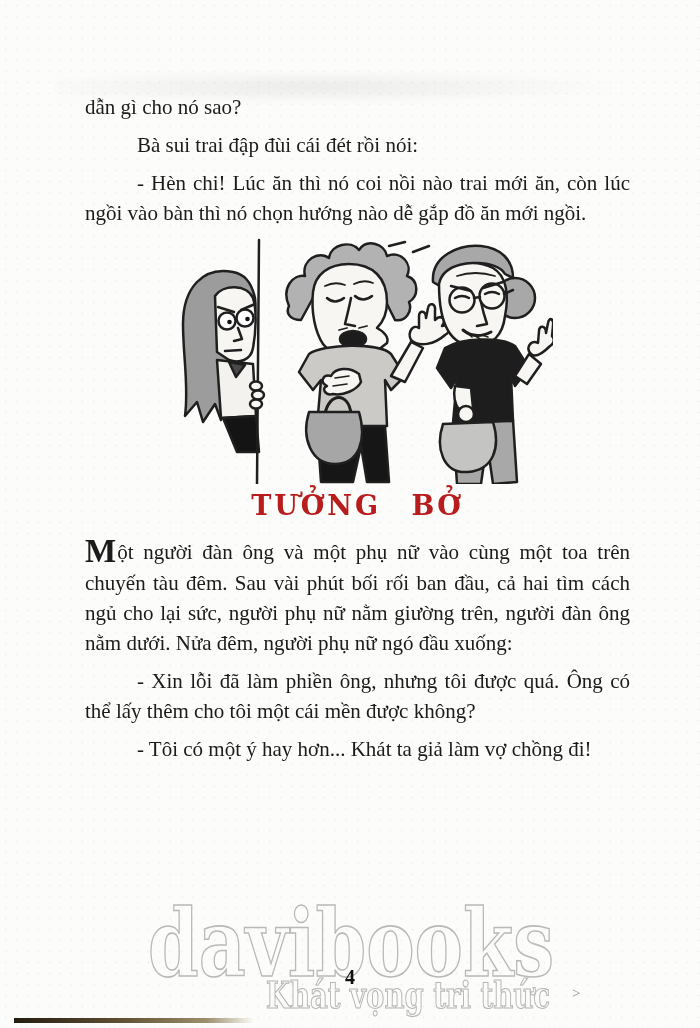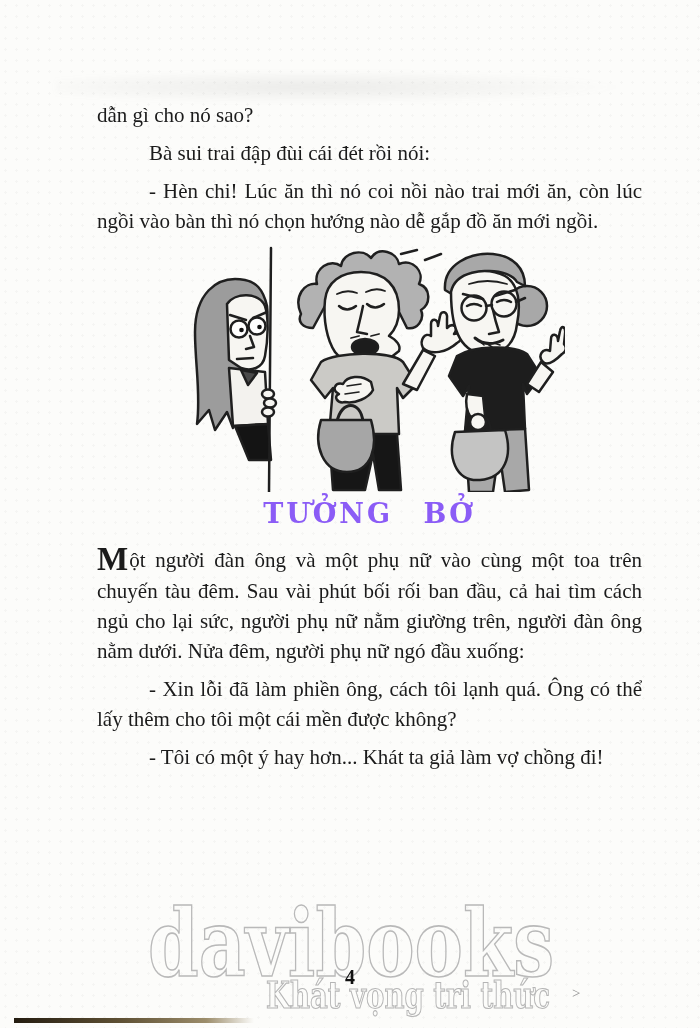--- a/index.html
+++ b/index.html
@@ -16,41 +16,41 @@
     position:absolute;inset:0;z-index:0;pointer-events:none;
     background-image:radial-gradient(rgba(90,90,90,0.045) 1px, transparent 1.3px);
     background-size:11px 11px;
   }
   .scan-blotch{
     position:absolute;left:55px;top:70px;width:570px;height:34px;z-index:0;
     background:radial-gradient(ellipse at 45% 50%, rgba(120,120,120,0.12), transparent 70%);
     filter:blur(2px);pointer-events:none;
   }
   .text-col{
-    position:absolute;left:85px;top:100px;width:545px;z-index:2;margin-left:12px;
+    position:absolute;left:85px;top:92px;width:545px;z-index:2;
   }
   .body-par{
     font-size:21px;line-height:30px;
     text-align:justify;
     margin:0 0 8px 0;
   }
   .indent{text-indent:52px;}
   .initial{
     font-size:33px;font-weight:bold;line-height:1;
     vertical-align:-3px;letter-spacing:1px;
   }
   .illustration{
     margin:6px auto 6px auto;width:390px;height:248px;
   }
   .story-title{
     text-align:center;
     font-family:"DejaVu Serif", serif;
     font-weight:bold;font-size:27px;line-height:1;
     letter-spacing:3px;word-spacing:18px;
-    margin:8px 0 16px 0;color:#8b5cf6;
+    margin:8px 0 16px 0;color:#b91c1c;
   }
   .watermark-layer{
     position:absolute;inset:0;z-index:1;pointer-events:none;
   }
   .wm-brand{
     font-family:"DejaVu Serif", serif;font-weight:bold;
     font-size:93px;
     fill:none;stroke:#b9b9b9;stroke-width:1.6px;
   }
   .wm-slogan{
@@ -162,20 +162,20 @@
           <circle cx="303" cy="178" r="8" fill="#f7f6f2"></circle>
           <path d="M280,188 L330,186 C338,212 330,234 305,236 C280,238 272,212 280,188 Z" fill="#c4c4c3"></path>
         </g>
       </svg>
     </figure>
 
     <h2 class="story-title">TƯỞNG BỞ</h2>
 
     <p class="body-par"><span class="initial">M</span><span>ột người đàn ông và một phụ nữ vào cùng một toa trên chuyến tàu đêm. Sau vài phút bối rối ban đầu, cả hai tìm cách ngủ cho lại sức, người phụ nữ nằm giường trên, người đàn ông nằm dưới. Nửa đêm, người phụ nữ ngó đầu xuống:</span></p>
 
-    <p class="body-par indent">- Xin lỗi đã làm phiền ông, cách tôi lạnh quá. Ông có thể lấy thêm cho tôi một cái mền được không?</p>
+    <p class="body-par indent">- Xin lỗi đã làm phiền ông, nhưng tôi được quá. Ông có thể lấy thêm cho tôi một cái mền được không?</p>
     <p class="body-par indent">- Tôi có một ý hay hơn... Khát ta giả làm vợ chồng đi!</p>
   </main>
 
   <div class="page-number">4</div>
 
   <div class="scan-bar"></div>
 </div>
 
 </body></html>

